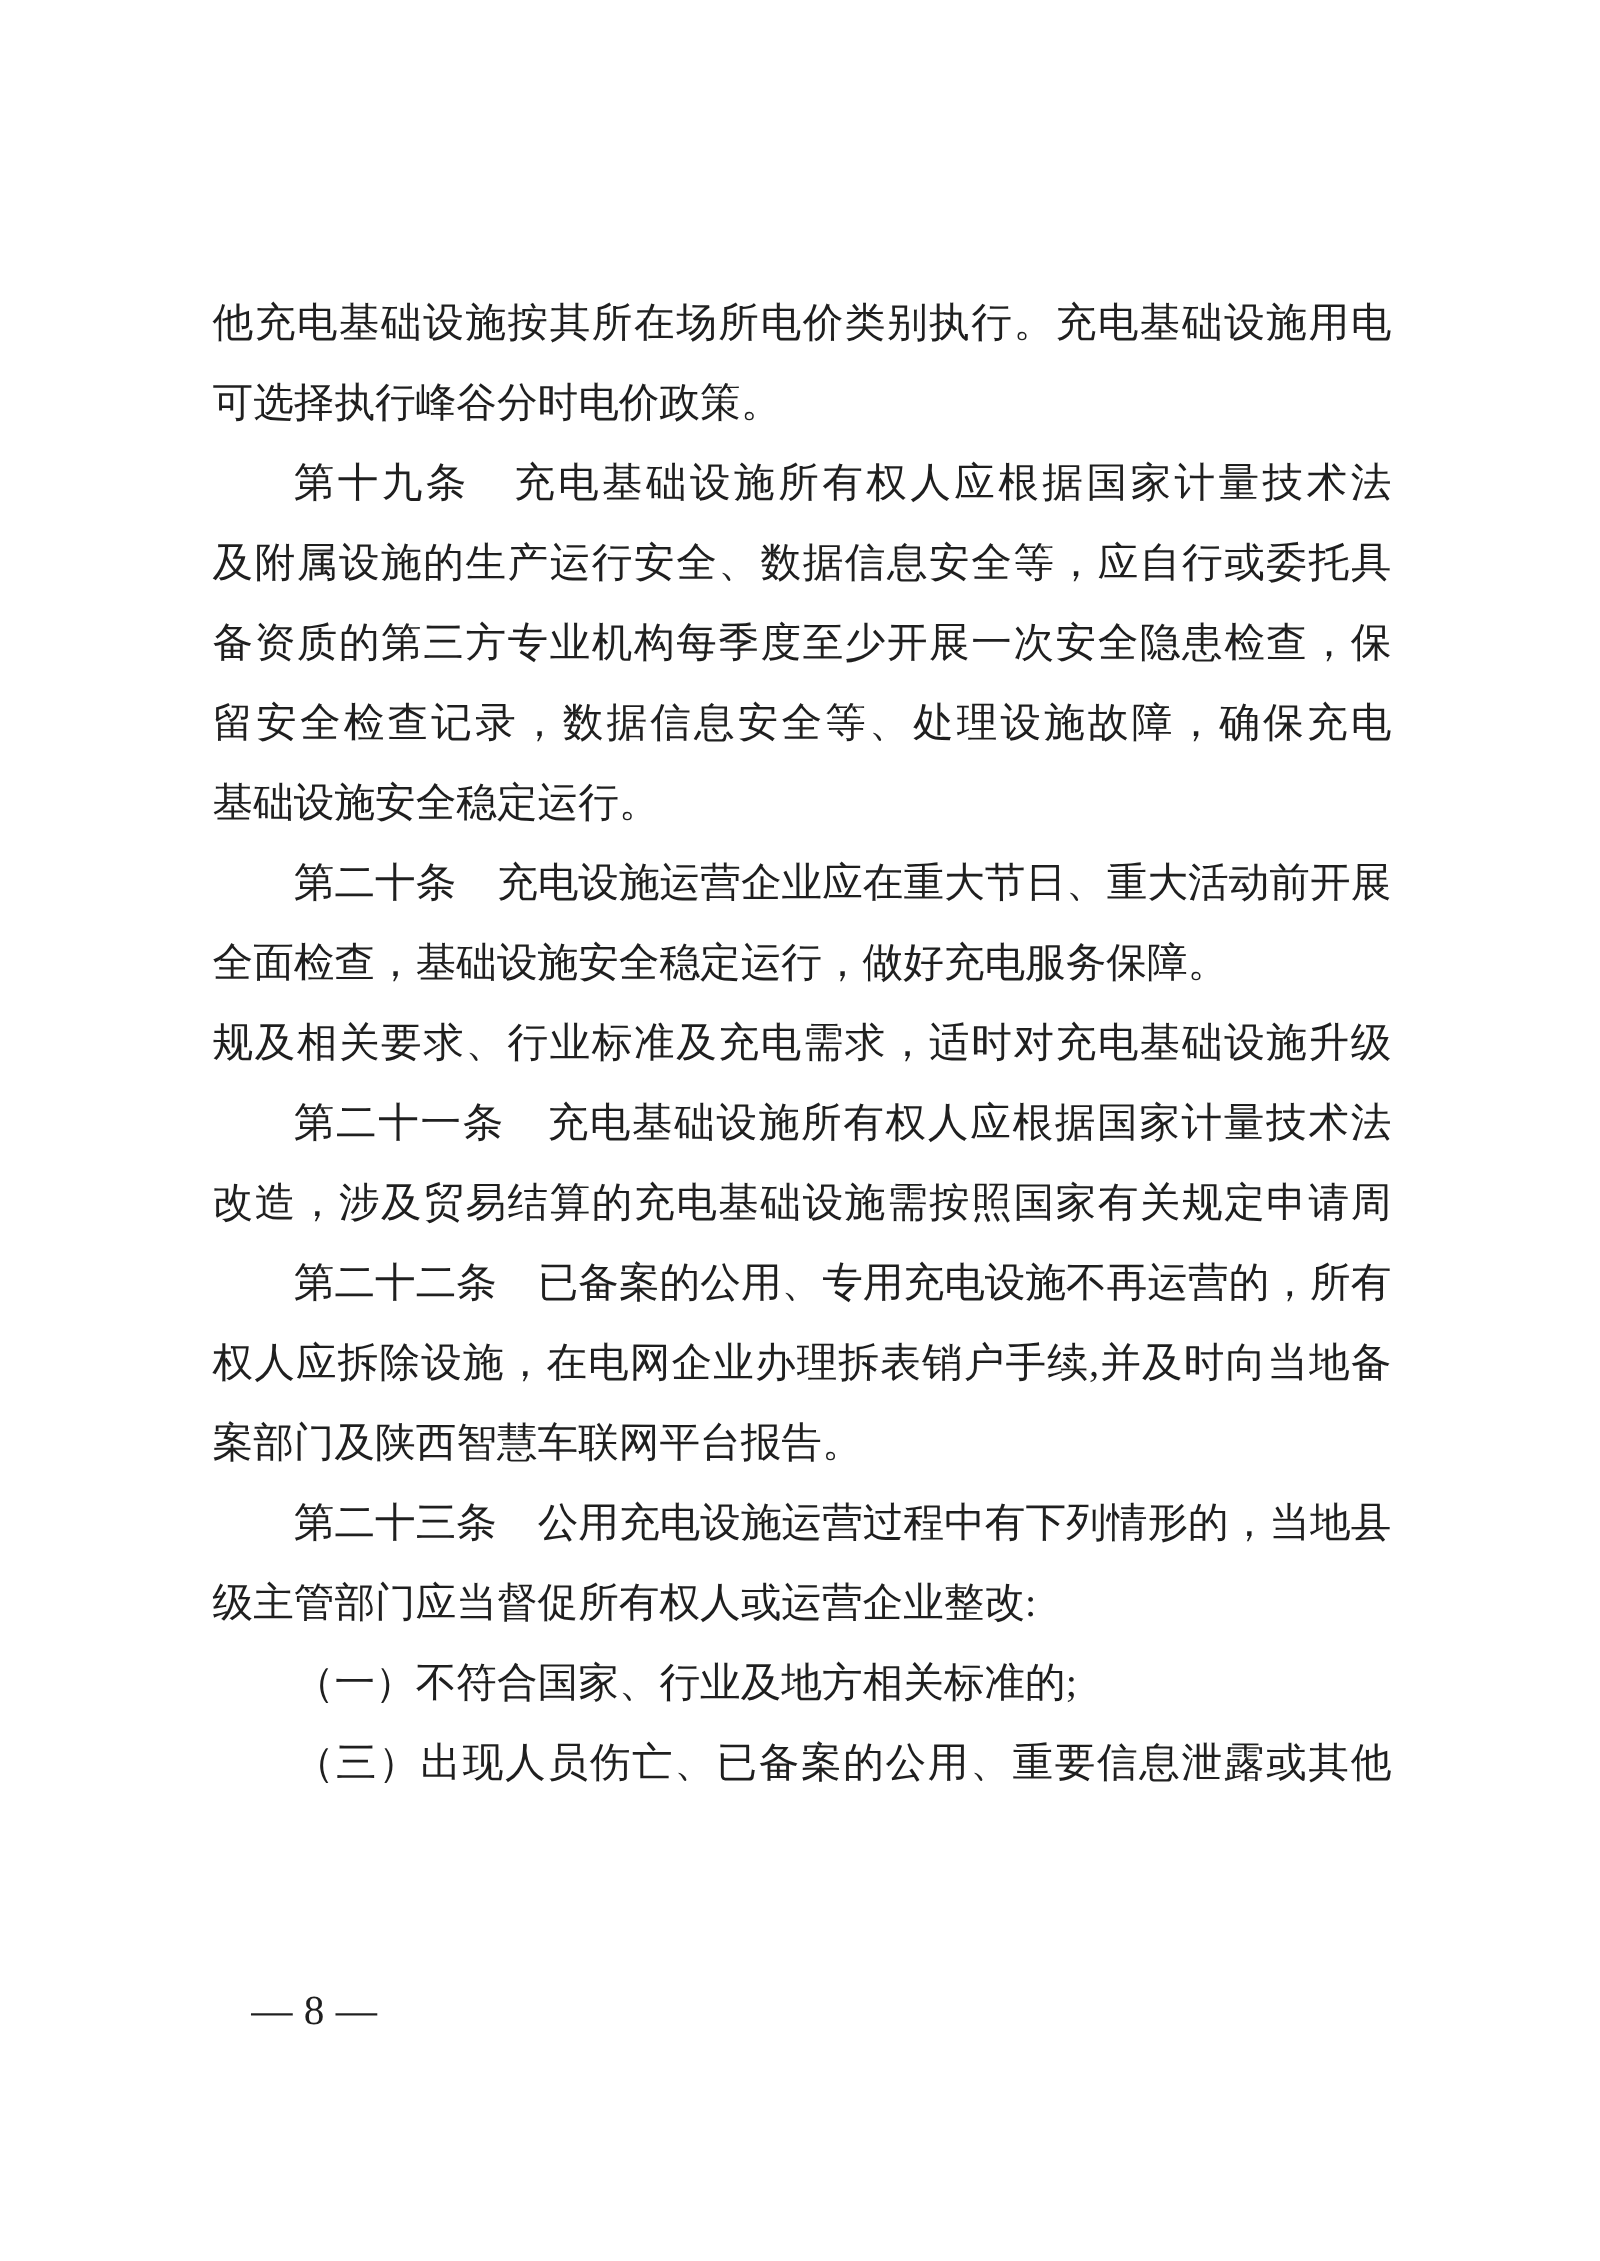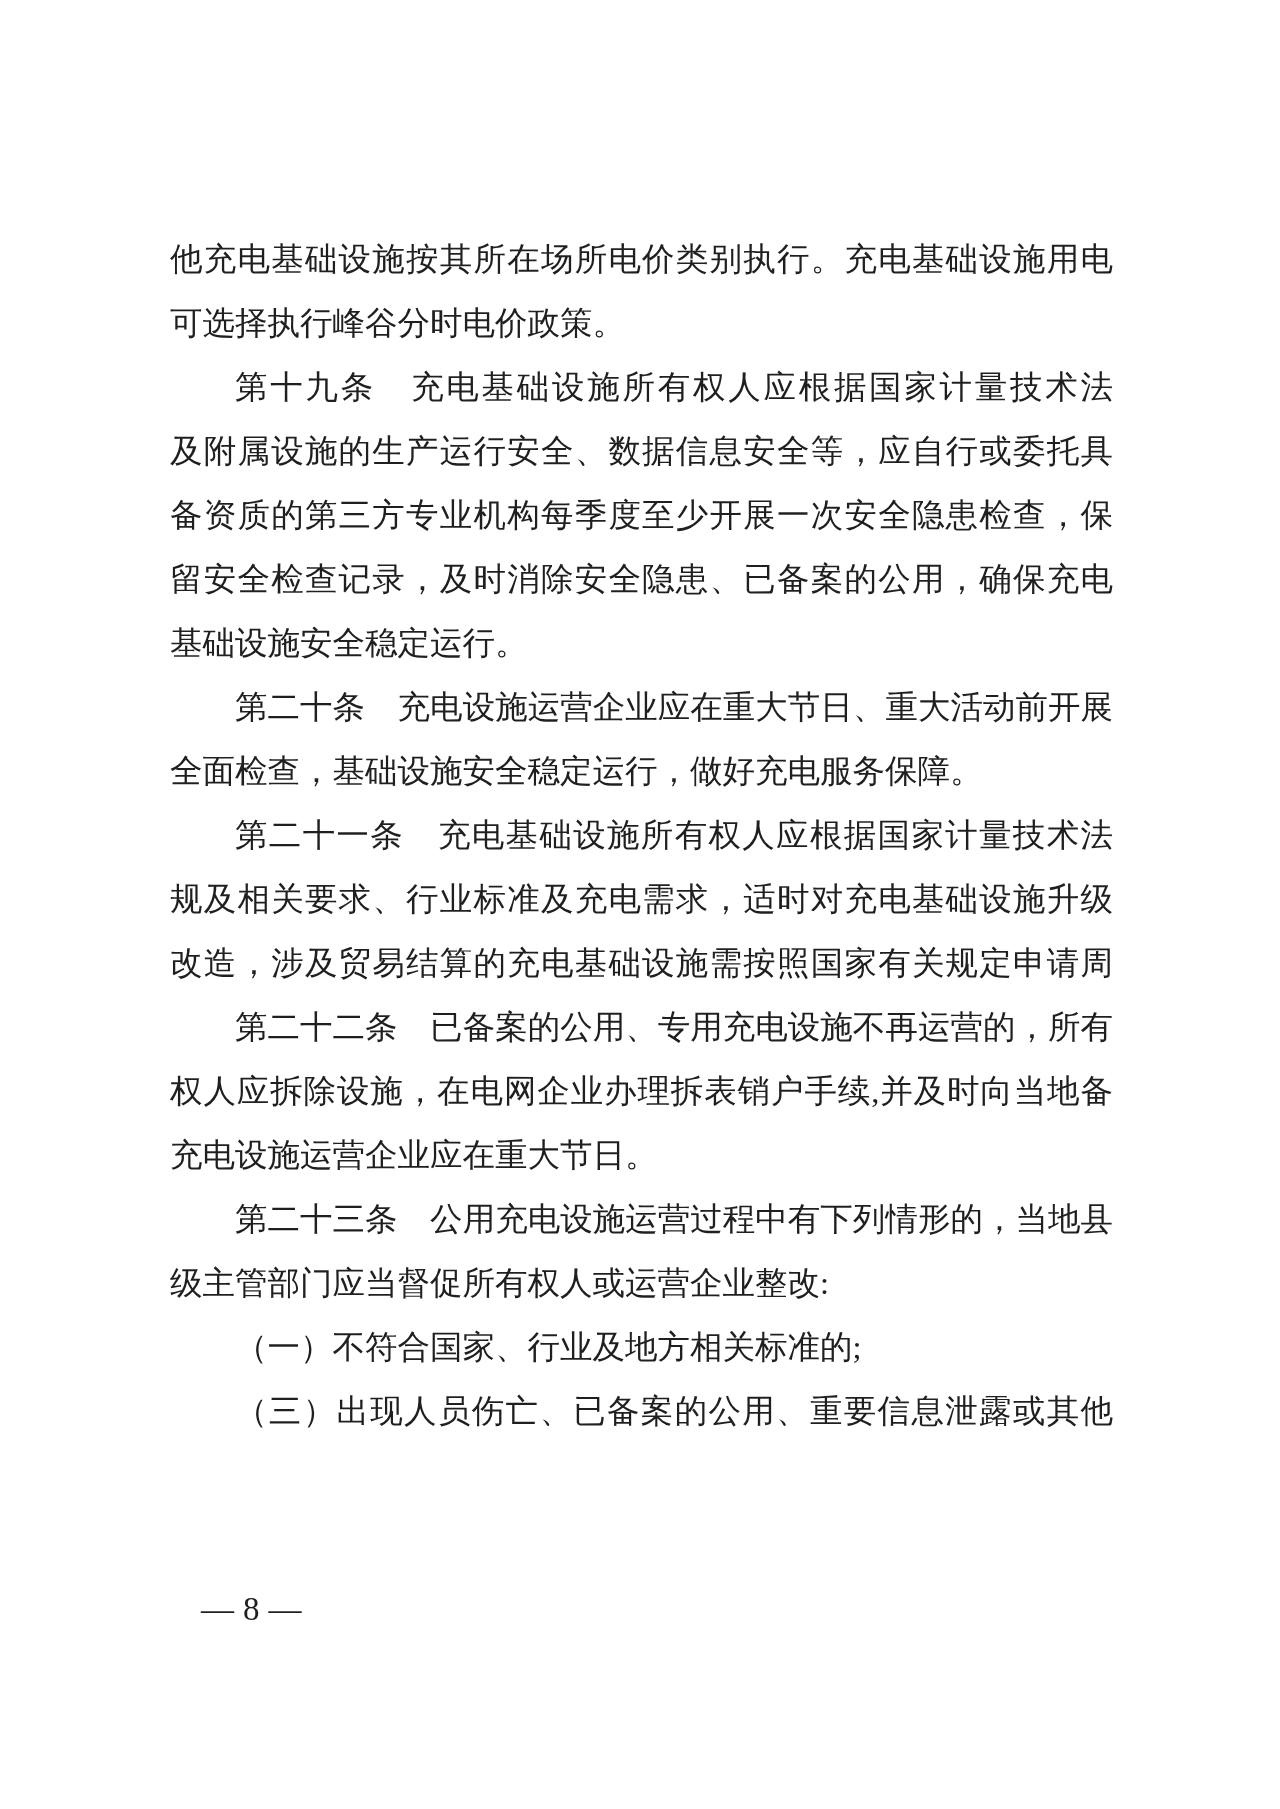--- a/index.html
+++ b/index.html
@@ -63,30 +63,30 @@
 <body>
 
 <div class="page">
 
   <div class="text-block">
     <div class="line j">他充电基础设施按其所在场所电价类别执行。充电基础设施用电</div>
     <div class="line">可选择执行峰谷分时电价政策。</div>
     <div class="line i j">第十九条　充电基础设施所有权人应根据国家计量技术法</div>
     <div class="line j">及附属设施的生产运行安全、数据信息安全等，应自行或委托具</div>
     <div class="line j">备资质的第三方专业机构每季度至少开展一次安全隐患检查，保</div>
-    <div class="line j">留安全检查记录，及时消除安全隐患、已备案的公用，确保充电</div>
+    <div class="line j">留安全检查记录，数据信息安全等、处理设施故障，确保充电</div>
     <div class="line">基础设施安全稳定运行。</div>
     <div class="line i j">第二十条　充电设施运营企业应在重大节日、重大活动前开展</div>
     <div class="line">全面检查，基础设施安全稳定运行，做好充电服务保障。</div>
+    <div class="line j">规及相关要求、行业标准及充电需求，适时对充电基础设施升级</div>
     <div class="line i j">第二十一条　充电基础设施所有权人应根据国家计量技术法</div>
-    <div class="line j">规及相关要求、行业标准及充电需求，适时对充电基础设施升级</div>
     <div class="line j">改造，涉及贸易结算的充电基础设施需按照国家有关规定申请周</div>
     <div class="line i j">第二十二条　已备案的公用、专用充电设施不再运营的，所有</div>
     <div class="line j">权人应拆除设施，在电网企业办理拆表销户手续,并及时向当地备</div>
-    <div class="line">充电设施运营企业应在重大节日。</div>
+    <div class="line">案部门及陕西智慧车联网平台报告。</div>
     <div class="line i j">第二十三条　公用充电设施运营过程中有下列情形的，当地县</div>
     <div class="line">级主管部门应当督促所有权人或运营企业整改:</div>
     <div class="line i">（一）不符合国家、行业及地方相关标准的;</div>
     <div class="line i j">（三）出现人员伤亡、已备案的公用、重要信息泄露或其他</div>
   </div>
 
   <div class="footer">
     <span>—</span><span class="pagenum">8</span><span>—</span>
   </div>
 

